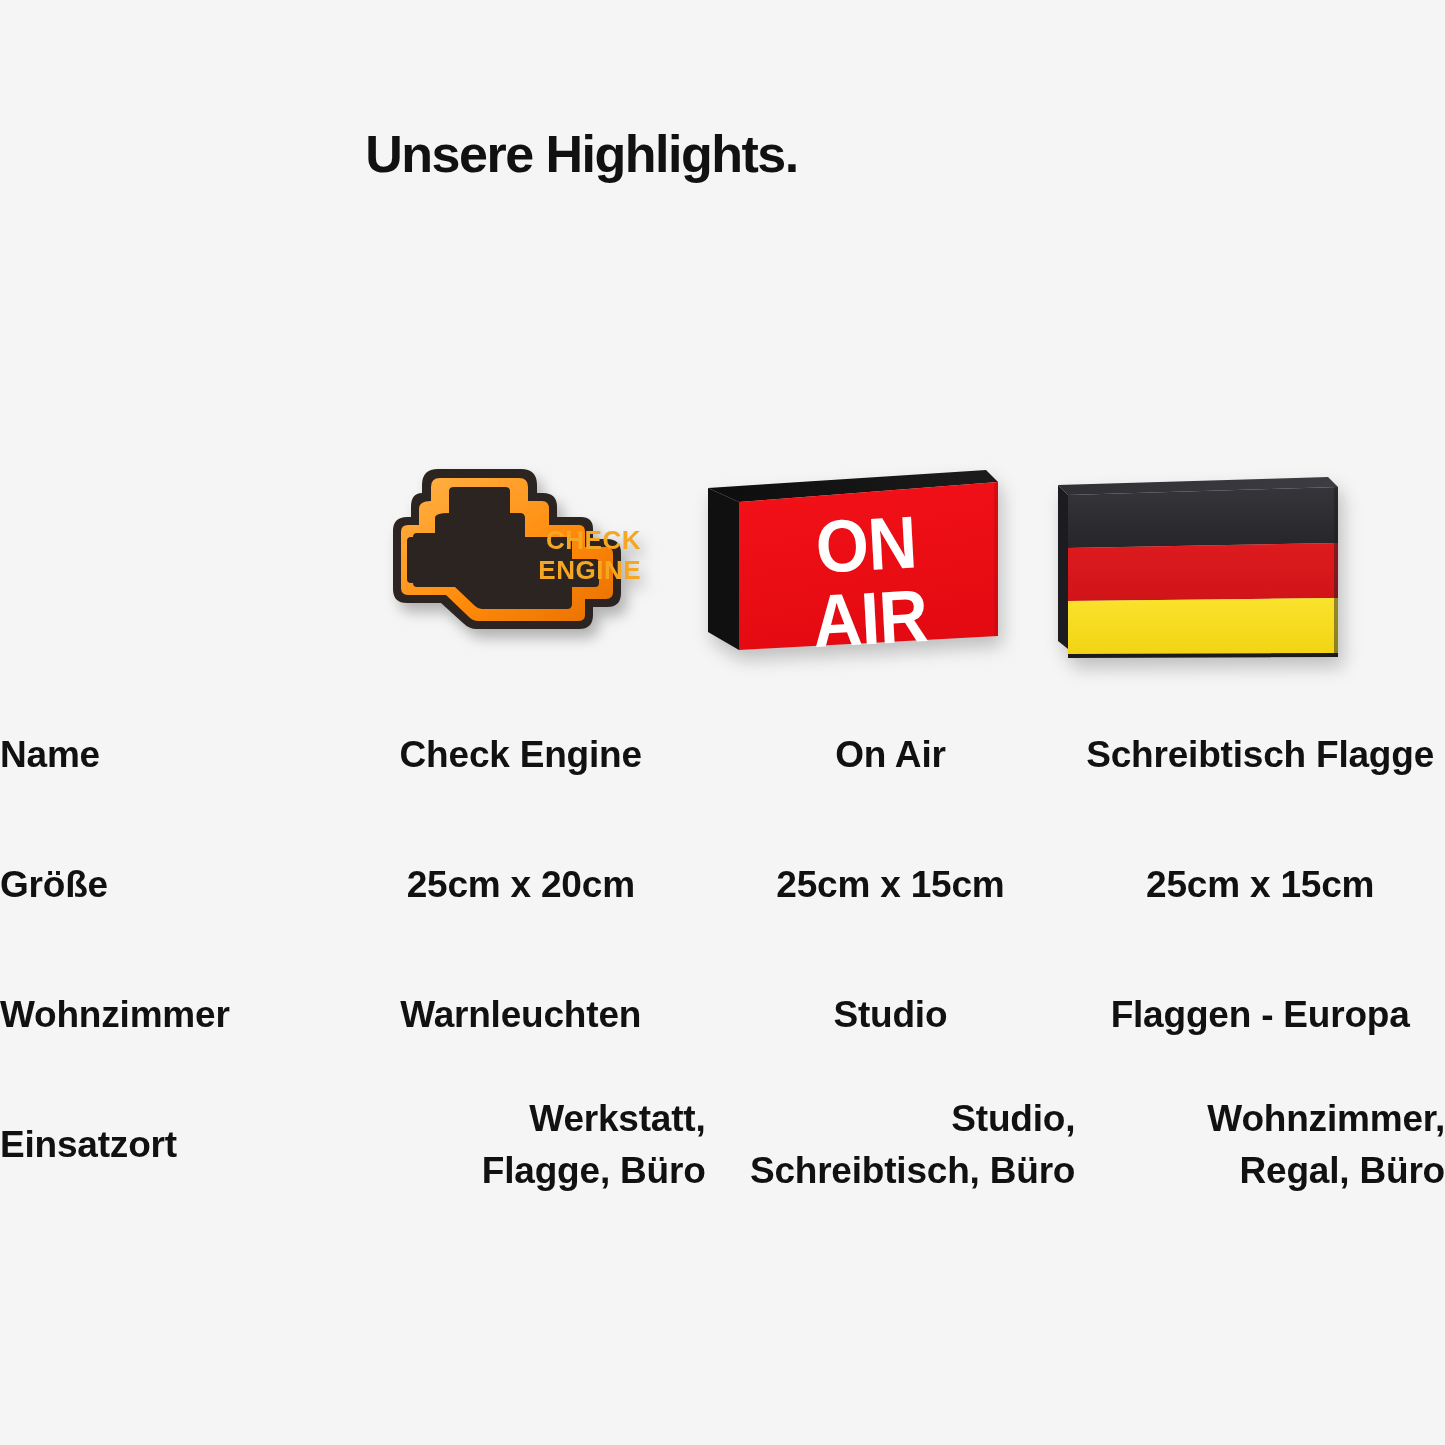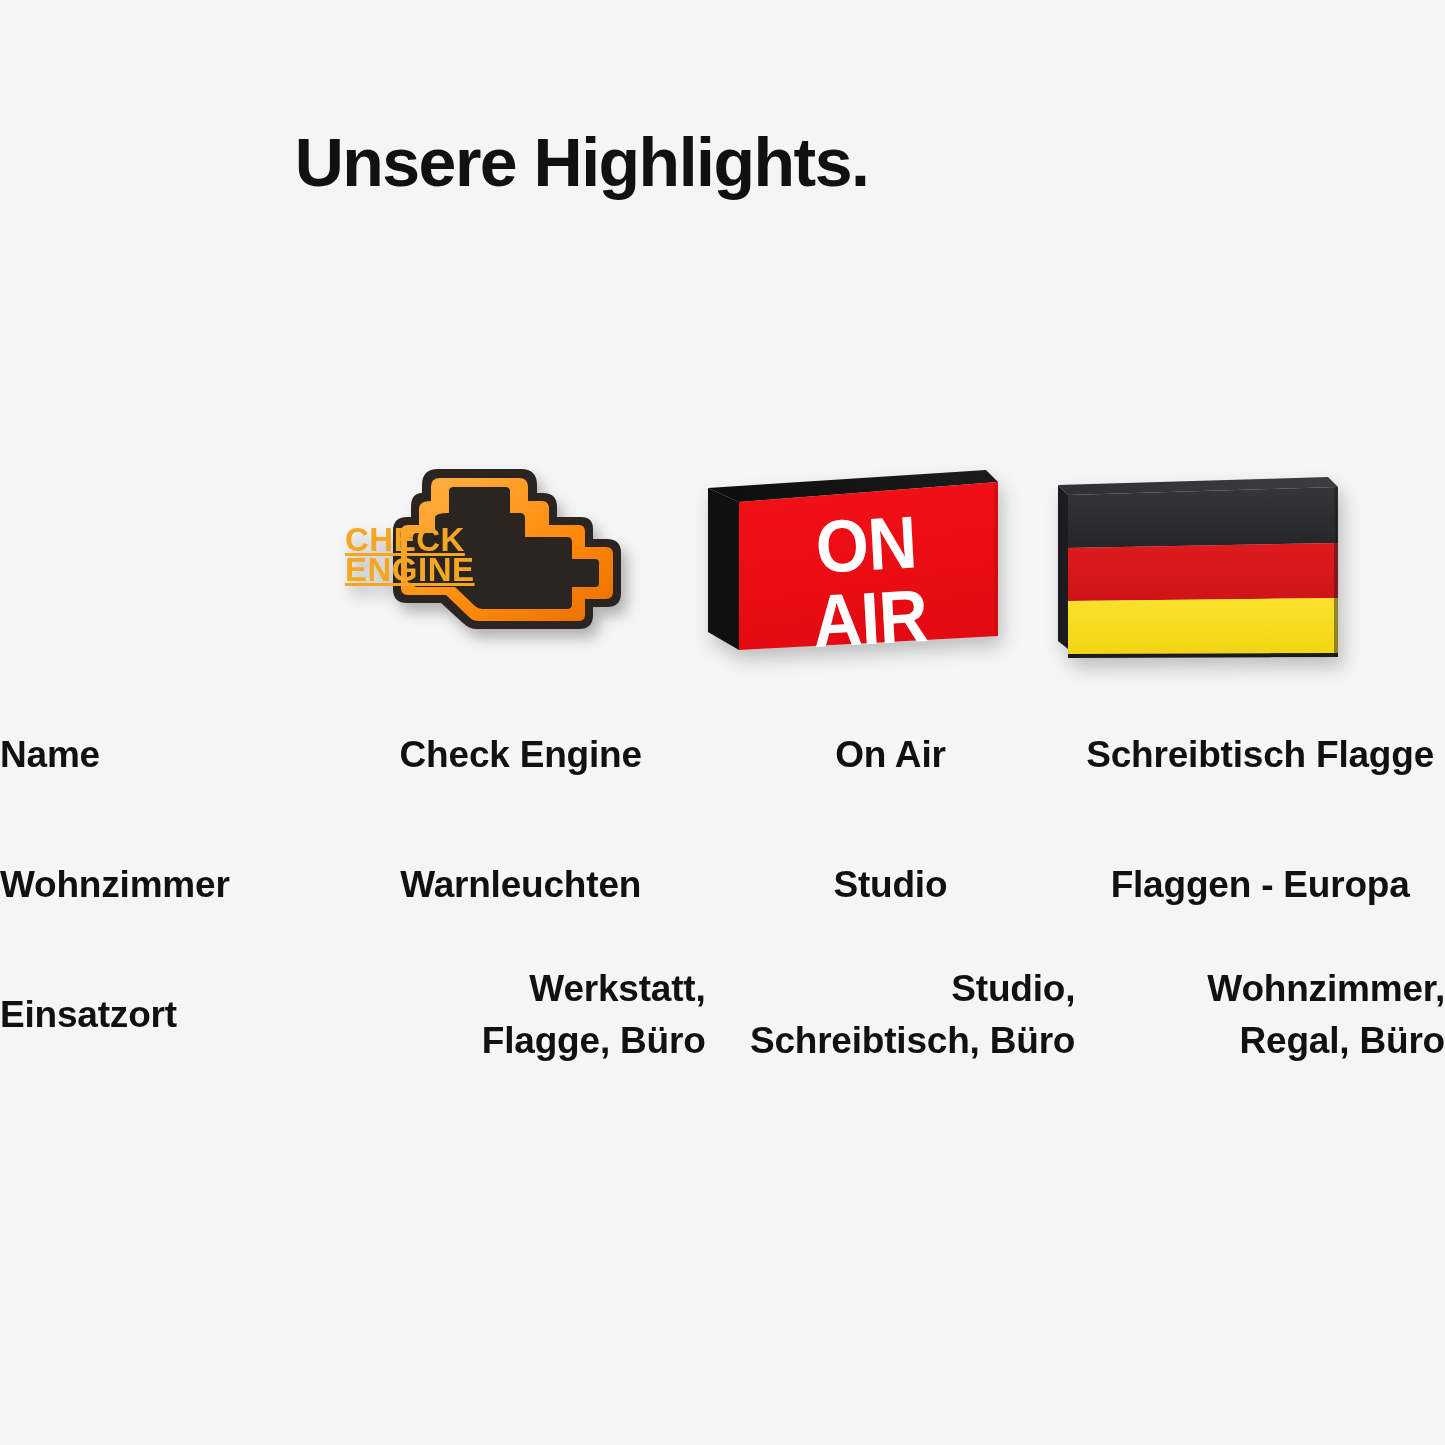--- a/index.html
+++ b/index.html
@@ -21,21 +21,21 @@
     background: #f5f5f5;
   }
 
   
   .title {
     position: absolute;
     top: 128px;
     left: 0;
     width: 1163px;
     text-align: center;
-    font-size: 68px;
+    font-size: 52px;
     font-weight: 700;
     letter-spacing: -1.5px;
     color: #111111;
     line-height: 1.0;
   }
 
   
   .products {
     position: absolute;
     top: 405px;
@@ -61,29 +61,28 @@
     width: 296px;
     height: 232px;
     filter: drop-shadow(6px 9px 7px rgba(0,0,0,0.28));
   }
   .engine-wrap svg { display: block; width: 296px; height: 232px; }
   .engine-text {
     position: absolute;
     left: 0;
     top: 92px;
     width: 296px;
-    text-align: left;
+    text-align: right;
     font-family: "Liberation Sans", sans-serif;
     font-weight: 700;
-    font-size: 33px;
+    font-size: 26px;
     line-height: 30px;
     letter-spacing: 0.5px;
     color: #f5a623;
     pointer-events: none;
-    text-decoration: underline;
   }
 
   
   .onair-wrap {
     position: relative;
     width: 320px;
     height: 205px;
     filter: drop-shadow(4px 10px 9px rgba(0,0,0,0.22));
   }
   .onair-wrap svg { display: block; width: 320px; height: 205px; }
@@ -308,20 +307,26 @@
 
   </div>
 
   <table class="spec-table">
     <tbody>
       <tr>
         <td class="col-label">Name</td>
         <td class="col-val">Check Engine</td>
         <td class="col-val">On Air</td>
         <td class="col-val">Schreibtisch Flagge</td>
+      </tr>
+      <tr>
+        <td class="col-label">Größe</td>
+        <td class="col-val">25cm x 20cm</td>
+        <td class="col-val">25cm x 15cm</td>
+        <td class="col-val">25cm x 15cm</td>
       </tr>
       <tr>
         <td class="col-label">Wohnzimmer</td>
         <td class="col-val">Warnleuchten</td>
         <td class="col-val">Studio</td>
         <td class="col-val">Flaggen - Europa</td>
       </tr>
       <tr class="row-tall">
         <td class="col-label">Einsatzort</td>
         <td class="col-val val-two-line">

